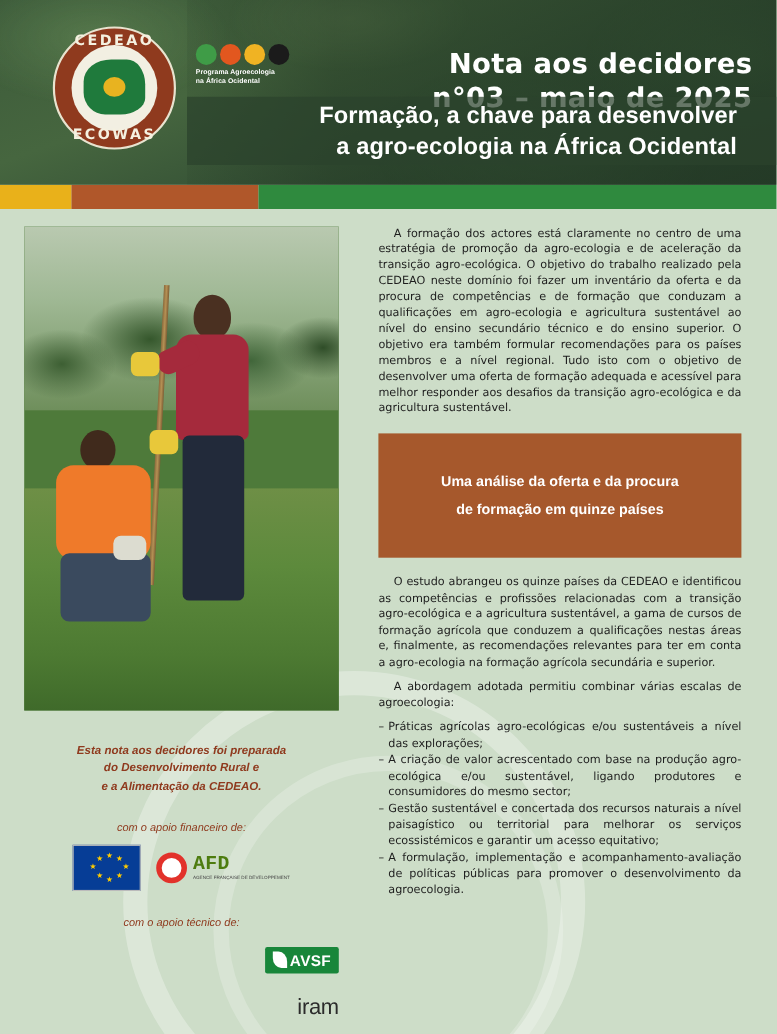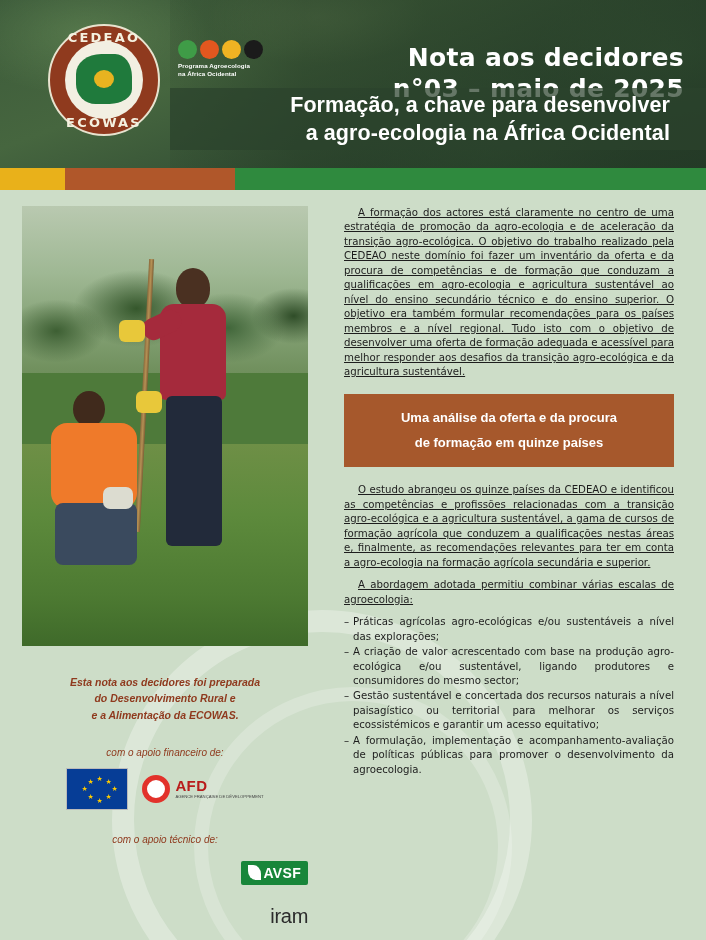--- a/index.html
+++ b/index.html
@@ -309,21 +309,21 @@
   .eu-flag .stars span { position: absolute; }
   .afd {
     display: flex; align-items: center; gap: 5px;
   }
   .afd .circ {
     width: 28px; height: 28px; border-radius: 50%;
     border: 5px solid #e2322b;
     background: #fff;
   }
   .afd .afd-txt { line-height: 1.05; }
-  .afd .afd-txt b { font-size: 15px; color: #b91c1c; letter-spacing: .4px; }
+  .afd .afd-txt b { font-size: 18px; color: #4d7c0f; letter-spacing: .4px; font-family: Liberation Mono, monospace; }
   .afd .afd-txt i { display:block; font-size: 4.2px; color: #444; font-style: normal; }
 
   .tech-row {
     margin-top: 16px;
     width: 286px;
     display: flex;
     justify-content: center;
     align-items: flex-end;
     gap: 20px;
     flex-direction: column;
@@ -344,32 +344,31 @@
   }
 
   
   .para {
     font-family: "DejaVu Sans", sans-serif;
     font-size: 10.2px;
     line-height: 1.42;
     color: #1d1d1d;
     text-align: justify;
     margin: 0 0 8px 0;
-    text-decoration: underline;
   }
   .para.indent { text-indent: 14px; }
 
   .callout {
     background: #a6582c;
     color: #ffffff;
     font-weight: bold;
     font-size: 13px;
     line-height: 1.9;
     text-align: center;
-    padding: 12px 12px;
+    padding: 32px 12px;
     margin: 14px 0 16px 0;
   }
 
   ul.bullets {
     list-style: none;
     margin: 0;
     padding: 0;
   }
   ul.bullets li {
     font-family: "DejaVu Sans", sans-serif;
@@ -456,21 +455,21 @@
           <div class="head"></div>
             <div class="torso"></div>
             <div class="legs"></div>
             <div class="glove"></div>
         </div>
       </div>
 
       <div class="credit">
         <div>Esta nota aos decidores foi preparada</div>
         <div>do Desenvolvimento Rural e</div>
-        <div>e a Alimentação da ECOWAS.</div>
+        <div>e a Alimentação da CEDEAO.</div>
       </div>
 
       <div class="sub-label">com o apoio financeiro de:</div>
       <div class="funder-row">
         <div class="eu-flag">
           <div class="stars">
             <span style="left:29px;top:6px">★</span>
             <span style="left:38px;top:9px">★</span>
             <span style="left:44px;top:16px">★</span>
             <span style="left:38px;top:24px">★</span>

